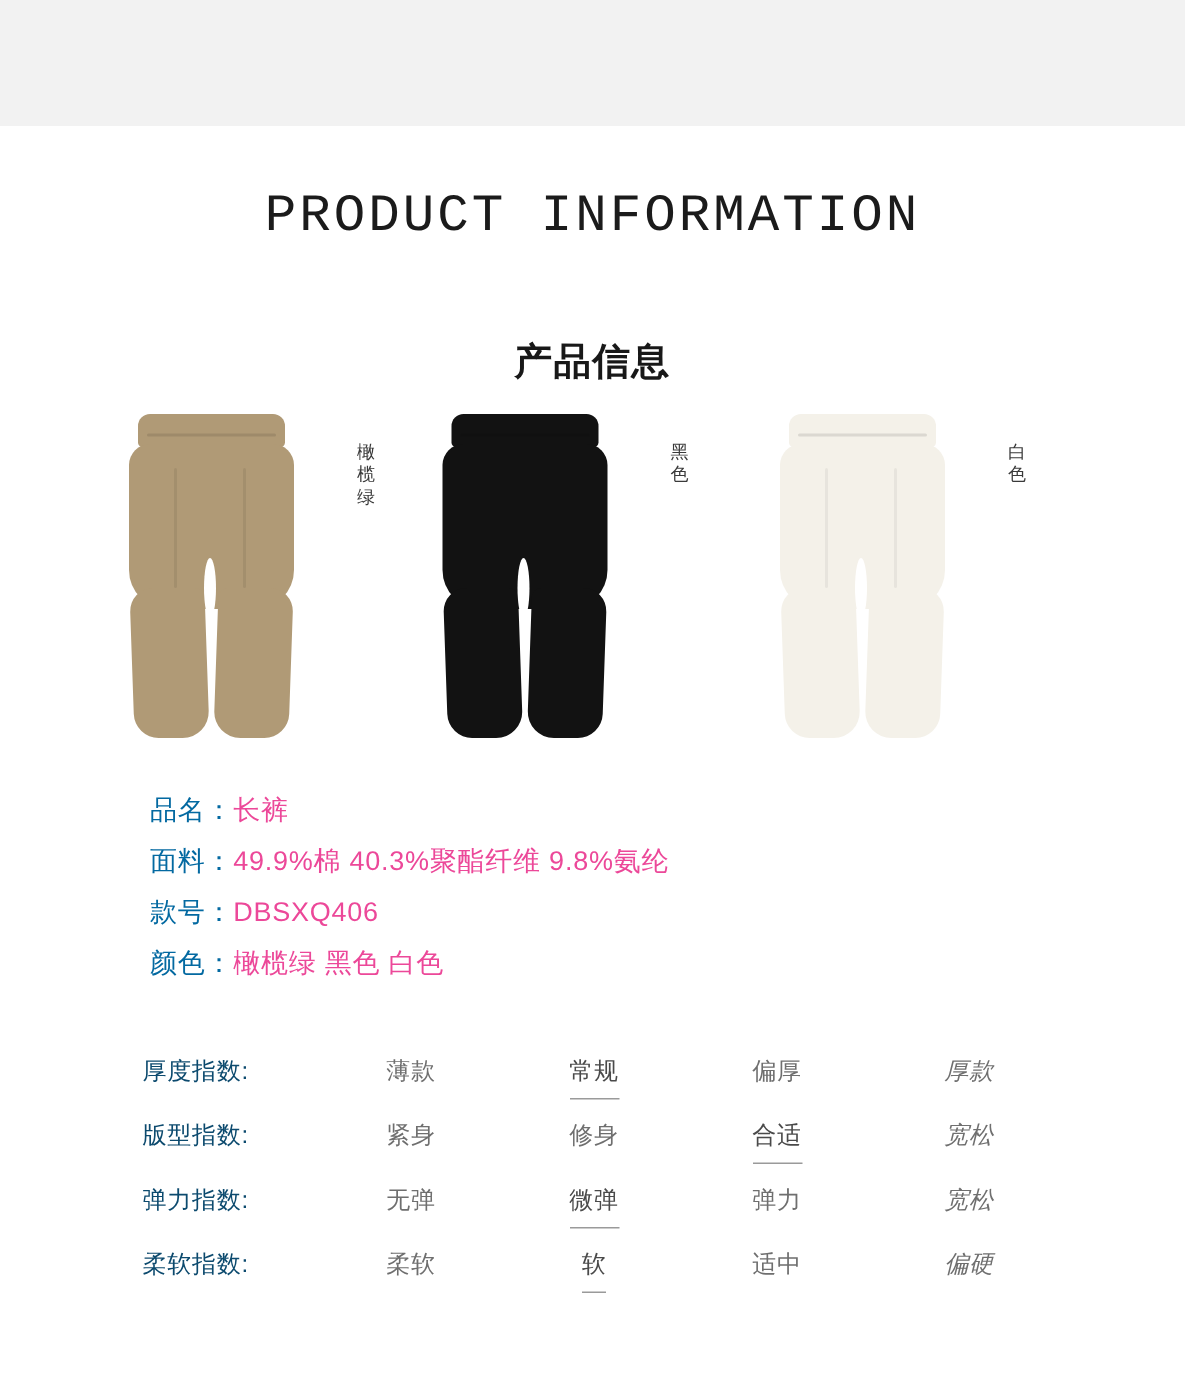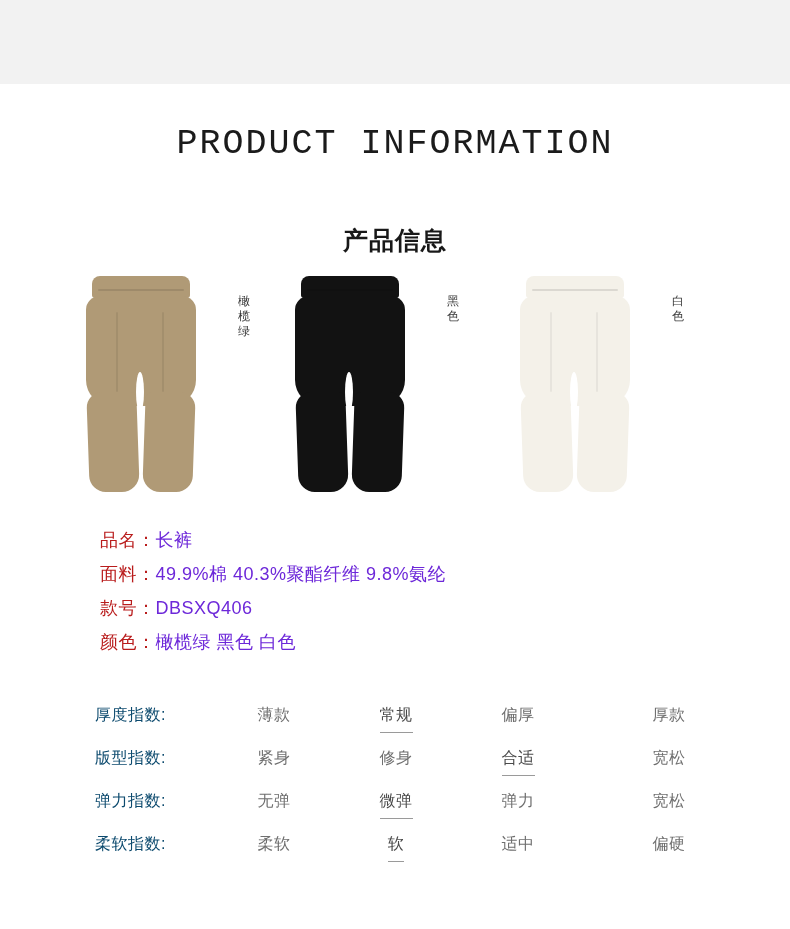--- a/index.html
+++ b/index.html
@@ -157,24 +157,24 @@
     width: 620px;
   }
   .info-line {
     font-size: 18px;
     line-height: 34px;
     color: #1e1e1e;
     letter-spacing: 0.5px;
     white-space: nowrap;
   }
   .info-line .k {
-    color: #b91c1c;
+    color: #0369a1;
   }
   .info-line .v {
-    color: #6d28d9;
+    color: #ec4899;
   }
 
   
   .indices {
     position: absolute;
     left: 95px;
     top: 700px;
     width: 600px;
   }
   .idx-row {
@@ -196,21 +196,21 @@
     top: 0;
     font-size: 16px;
     line-height: 30px;
     color: #6f6f6f;
     text-align: center;
     letter-spacing: 0.5px;
   }
   .idx-opt.o0 { left: 140px; width: 78px; }
   .idx-opt.o1 { left: 262px; width: 78px; }
   .idx-opt.o2 { left: 384px; width: 78px; }
-  .idx-opt.o3 { left: 535px; width: 78px; }
+  .idx-opt.o3 { left: 512px; width: 78px; font-style: italic; }
   .idx-opt .txt {
     display: inline-block;
     padding-bottom: 2px;
   }
   .idx-opt.active .txt {
     border-bottom: 1px solid #9a9a9a;
     color: #4a4a4a;
   }
 </style>
 </head>

